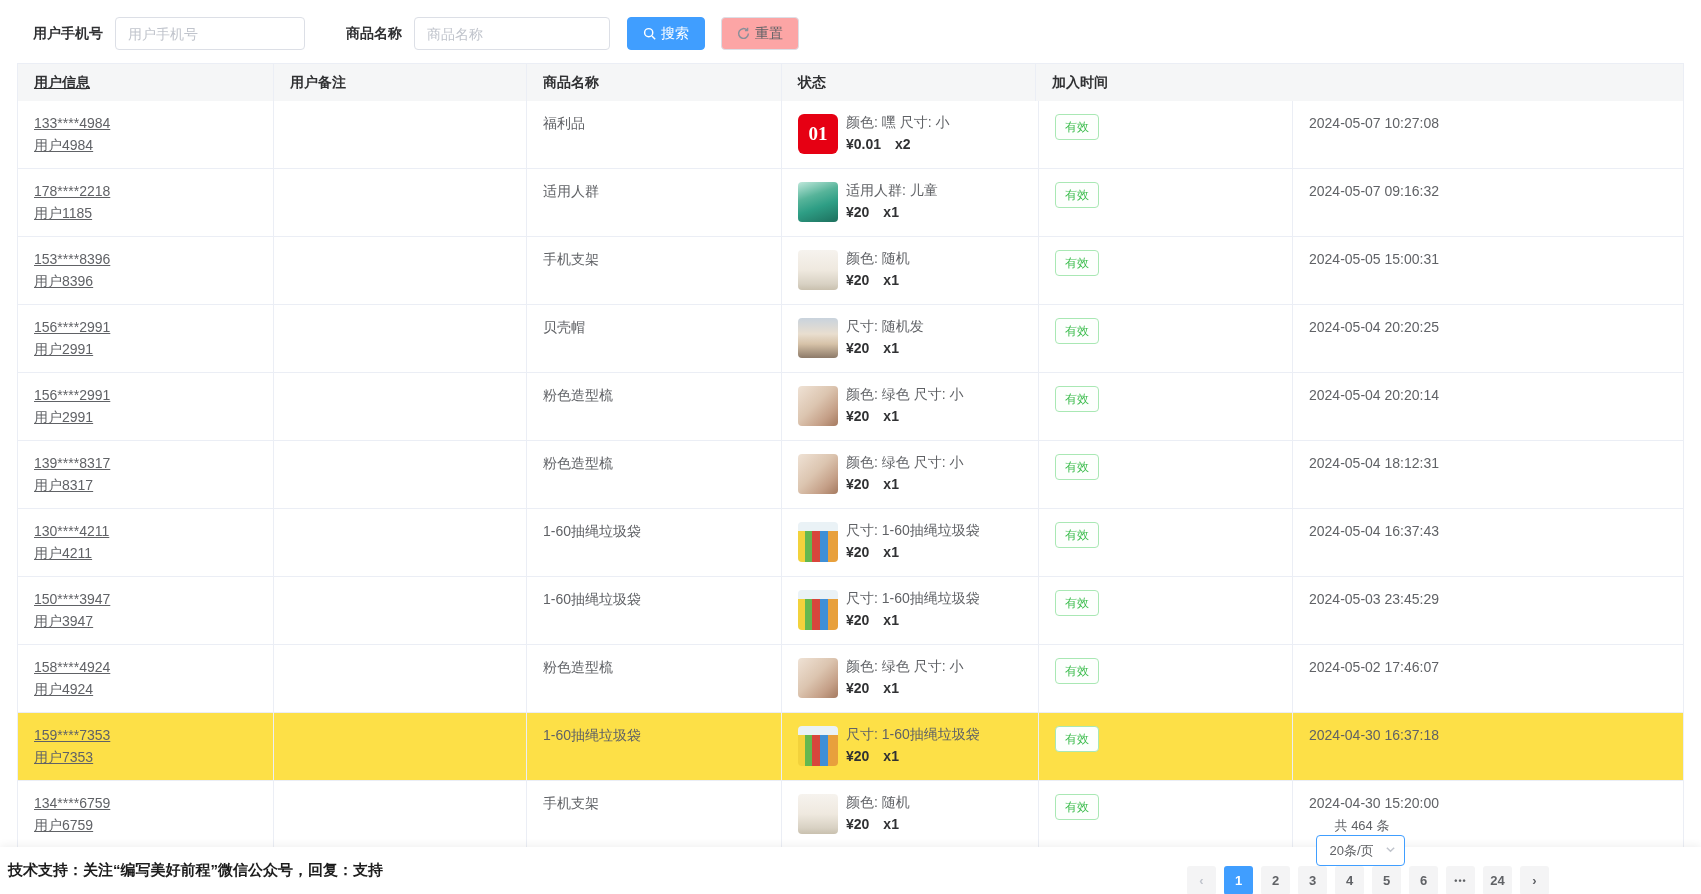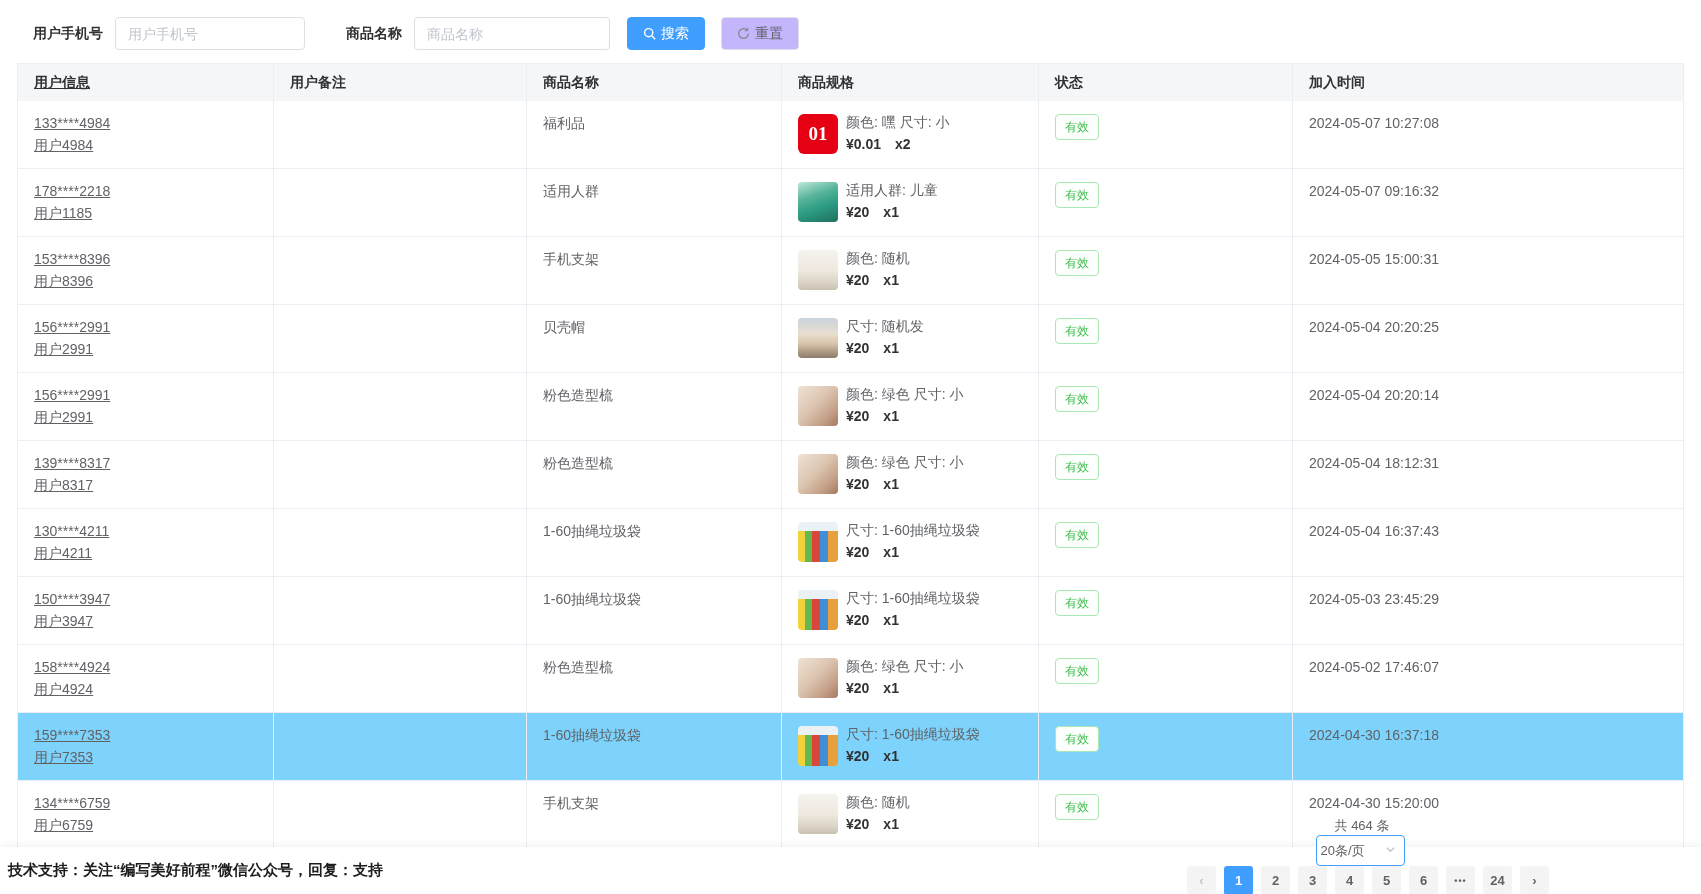--- a/index.html
+++ b/index.html
@@ -19,36 +19,36 @@
     font-family:inherit;
   }
   .search-input::placeholder { color:#c0c4cc; }
   .lbl-product { margin-left:41px; }
   .btn {
     height:33px; border-radius:4px; font-size:14px; cursor:pointer;
     display:inline-flex; align-items:center; gap:5px; padding:0 15px;
     font-family:inherit; border:1px solid transparent;
   }
   .btn-search { background:#409eff; border-color:#409eff; color:#fff; margin-left:17px; }
-  .btn-reset { background:#c4b5fd; border-color:#dcdfe6; color:#606266; margin-left:16px; }
+  .btn-reset { background:#fca5a5; border-color:#dcdfe6; color:#606266; margin-left:16px; }
   .btn svg { display:block; }
 
   
   .table {
     margin:0 17px; border:1px solid #ebeef5; border-bottom:none;
     font-size:14px;
   }
   .thead { display:flex; background:#f5f6f7; height:37px; }
   .th {
     display:flex; align-items:center; padding:0 16px;
     font-weight:700; color:#303133; border-right:1px solid #ebeef5;
   }
   .th:last-child { border-right:none; }
   .tr { display:flex; height:68px; border-bottom:1px solid #ebeef5; background:#fff; }
-  .tr.hovered { background:#7dd3fc; }
+  .tr.hovered { background:#fde047; }
   .td {
     padding:11px 16px; border-right:1px solid #ebeef5; overflow:hidden;
     line-height:22px;
   }
   .td:last-child { border-right:none; }
   .col1 { width:256px; flex:none;text-decoration:underline; }
   .col2 { width:253px; flex:none; }
   .col3 { width:255px; flex:none; }
   .col4 { width:257px; flex:none; }
   .col5 { width:254px; flex:none; }
@@ -86,21 +86,21 @@
     position:absolute; left:0; bottom:0; width:1701px; height:47px;
     background:#fff; box-shadow:0 -2px 8px rgba(0,0,0,0.06);
     display:flex; align-items:center; padding:0 8px; z-index:5;
   }
   .support-text { font-size:15px; font-weight:700; color:#1c1c1c; white-space:nowrap; }
   .pager-zone { margin-left:auto; margin-right:140px; display:flex; align-items:center; font-size:13px; color:#606266;flex-direction:column; }
   .total-text { margin-right:12px; white-space:nowrap; }
   .size-select {
     width:89px; height:31px; border:1px solid #409eff; border-radius:4px;
     display:flex; align-items:center; justify-content:space-between;
-    padding:0 8px 0 4px; cursor:pointer; background:#fff; margin-right:16px;
+    padding:0 8px 0 13px; cursor:pointer; background:#fff; margin-right:16px;
   }
   .pager { display:flex; align-items:center; }
   .page-btn {
     min-width:29px; height:29px; margin:0 4px; border:none; border-radius:3px;
     background:#f4f4f5; color:#606266; font-size:13px; font-weight:600;
     display:inline-flex; align-items:center; justify-content:center;
     cursor:pointer; font-family:inherit; padding:0 6px;
   }
   .page-btn.active { background:#409eff; color:#fff; }
   .page-btn.nav-prev { color:#c0c4cc; }
@@ -139,21 +139,20 @@
         </span>
       <span>重置</span>
     </button>
   </div>
 
   <div class="table">
     <div class="thead">
       <div class="th col1">用户信息</div>
       <div class="th col2">用户备注</div>
       <div class="th col3">商品名称</div>
-      <div class="th col4">商品规格</div>
       <div class="th col5">状态</div>
       <div class="th col6">加入时间</div>
     </div>
     <div id="tbody">
   <div class="tr">
     <div class="td col1">
       <div class="cell-user">
         <div>133****4984</div>
         <div>用户4984</div>
       </div>

